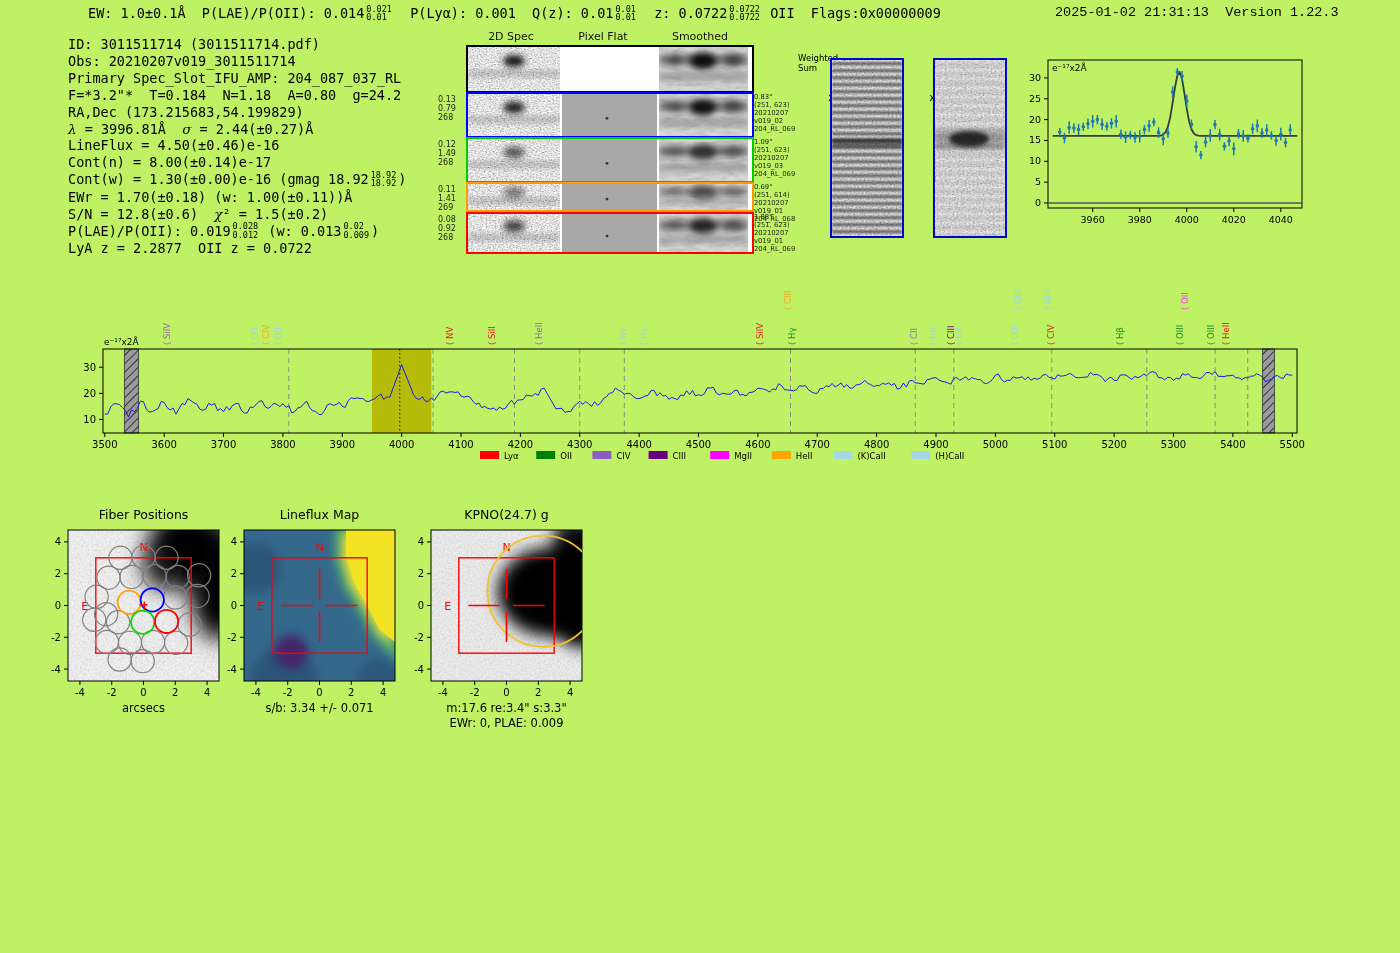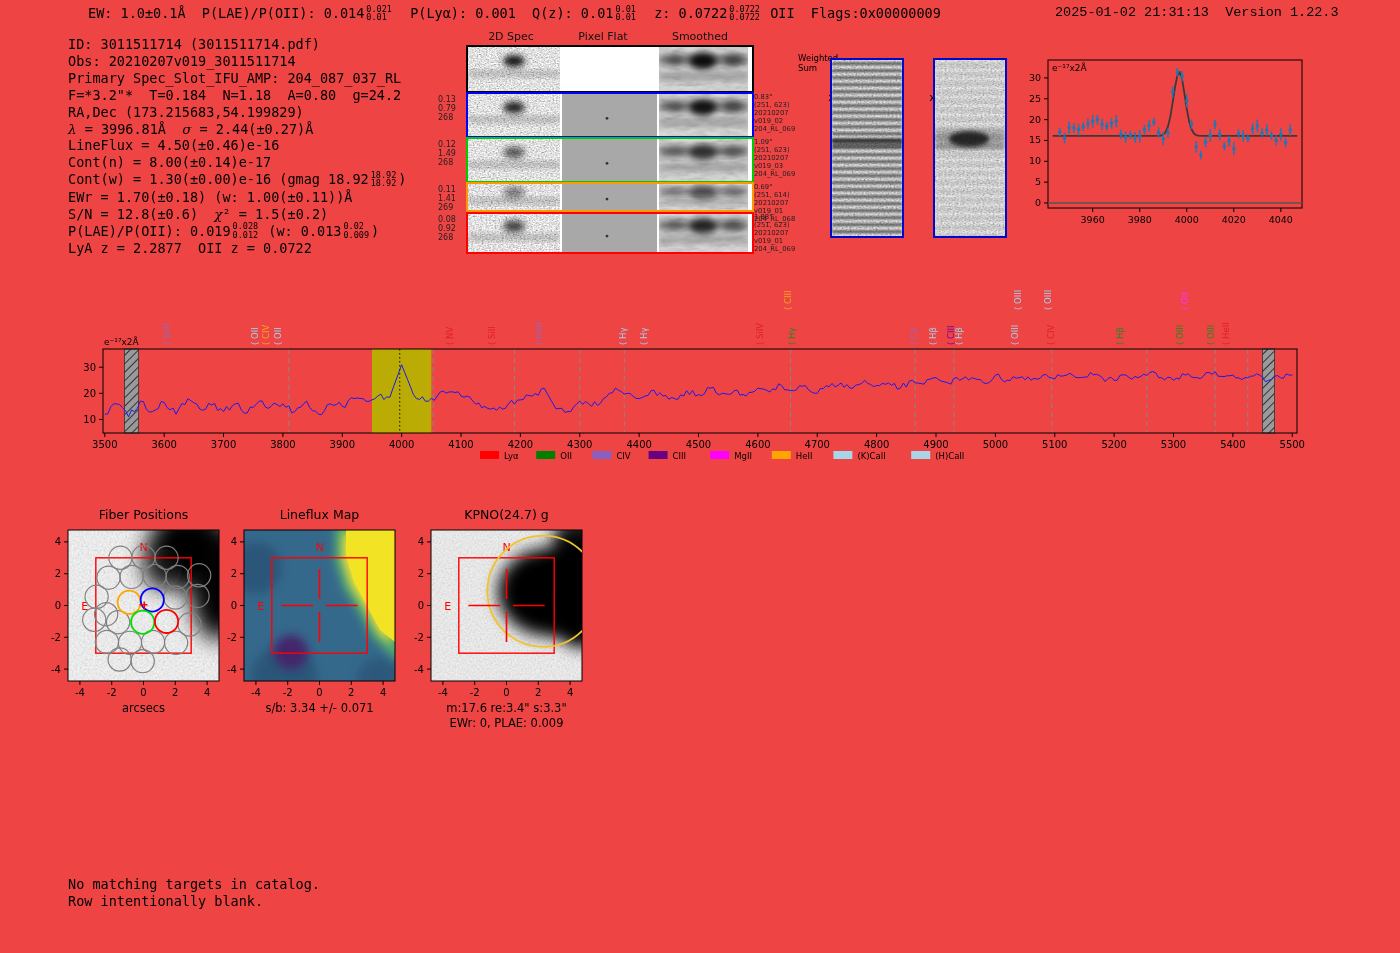--- a/index.html
+++ b/index.html
@@ -1,16 +1,16 @@
 <!DOCTYPE html>
 <html><head>
 <meta charset="utf-8">
 <style>
   html,body{margin:0;padding:0;background:#fff;}
-  #page{position:relative;width:1400px;height:953px;background:#ef4444;overflow:hidden;
+  #page{position:relative;width:1400px;height:953px;background:#bef264;overflow:hidden;
         font-family:"DejaVu Sans",sans-serif;color:#000;}
   .mono{font-family:"DejaVu Sans Mono",monospace;}
   .abs{position:absolute;}
   .frac{display:inline-block;vertical-align:middle;font-size:8.5px;line-height:8.5px;
         text-align:left;margin:0 2px;transform:translateY(-1px);}
   .ital{font-style:italic;font-family:"DejaVu Serif",serif;}
   #header-left{left:88px;top:5px;font-size:13.5px;white-space:pre;}
   #header-right{left:1055px;top:5px;font-size:13.5px;white-space:pre;font-family:Liberation Mono, monospace;}
   #info-block{left:68px;top:36px;font-size:13.5px;line-height:16.9px;white-space:pre;}
   .colhdr{font-size:11px;color:#111;transform:translateX(-50%);}
@@ -817,15 +817,14 @@
           <line x1="107.5" y1="65.9421052631579" x2="107.5" y2="96.14210526315789" stroke="#ff0000" stroke-width="1.6"></line>
           <line x1="107.5" y1="108.85789473684211" x2="107.5" y2="139.05789473684212" stroke="#ff0000" stroke-width="1.6"></line>
           <line x1="69.35263157894738" y1="102.5" x2="101.14210526315789" y2="102.5" stroke="#ff0000" stroke-width="1.6"></line>
           <line x1="113.85789473684211" y1="102.5" x2="145.64736842105265" y2="102.5" stroke="#ff0000" stroke-width="1.6"></line>
           <text x="107.5" y="209" text-anchor="middle" font-size="11.5">m:17.6  re:3.4"  s:3.3"</text>
           <text x="107.5" y="224" text-anchor="middle" font-size="11.5">EWr: 0, PLAE: 0.009</text>
         </svg>
       </div>
     </div>
 
-  <div class="abs mono" id="footer"><div>No matching targets in catalog.</div><div>Row intentionally blank.</div></div>
 
 </div>
 
 </body></html>

